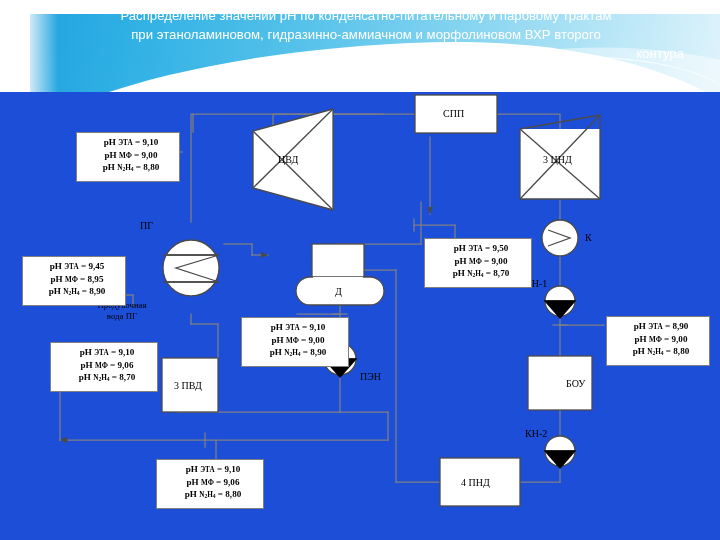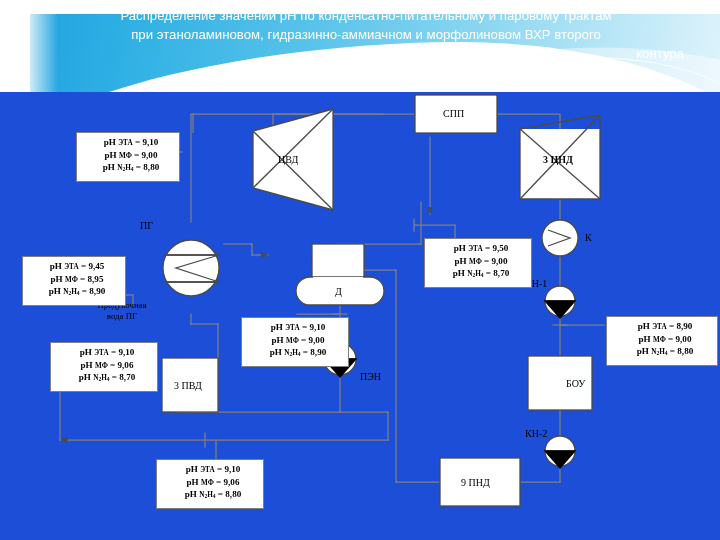--- a/index.html
+++ b/index.html
@@ -218,26 +218,26 @@
         <rect x="162" y="266" width="56" height="54" fill="#ffffff" stroke="#4a4a4a"></rect>
 
         <rect x="312" y="152" width="52" height="40" fill="#ffffff" stroke="#4a4a4a"></rect>
         <rect x="296" y="185" width="88" height="28" rx="14" ry="14" fill="#ffffff" stroke="#4a4a4a"></rect>
         <path d="M313,186 L363,186" stroke="#ffffff" stroke-width="2" fill="none"></path>
       </g>
     </svg>
 
     <div class="eq-label" style="left:278px;top:62px;">ЦВД</div>
     <div class="eq-label" style="left:443px;top:16px;">СПП</div>
-    <div class="eq-label" style="left:543px;top:62px;font-weight:bold;">3 ЦНД</div>
+    <div class="eq-label" style="left:543px;top:62px;">3 ЦНД</div>
     <div class="eq-label" style="left:585px;top:140px;">К</div>
     <div class="eq-label" style="left:525px;top:186px;">КН-1</div>
     <div class="eq-label" style="left:566px;top:286px;">БОУ</div>
     <div class="eq-label" style="left:525px;top:336px;">КН-2</div>
-    <div class="eq-label" style="left:461px;top:385px;">9 ПНД</div>
+    <div class="eq-label" style="left:461px;top:385px;">4 ПНД</div>
     <div class="eq-label" style="left:335px;top:194px;">Д</div>
     <div class="eq-label" style="left:360px;top:279px;">ПЭН</div>
     <div class="eq-label" style="left:174px;top:288px;">3 ПВД</div>
     <div class="eq-label" style="left:140px;top:128px;">ПГ</div>
 
     <div class="note" style="left:62px;top:208px;width:120px;">
       <span>Продувочная</span><br>
       <span>вода ПГ</span>
     </div>
 
@@ -342,21 +342,21 @@
         <span class="sm">МФ</span>
         = <span>9,00</span>
       </div>
       <div class="row">
         <span>pH</span>
         <span class="sm">N<span class="sub">2</span>H<span class="sub">4</span></span>
         = <span>8,70</span>
       </div>
     </div>
 
-    <div class="ph-box" style="left:606px;top:224px;width:112px;">
+    <div class="ph-box" style="left:606px;top:224px;width:104px;">
       <div class="row">
         <span>pH</span>
         <span class="sm">ЭТА</span>
         = <span>8,90</span>
       </div>
       <div class="row">
         <span>pH</span>
         <span class="sm">МФ</span>
         = <span>9,00</span>
       </div>

